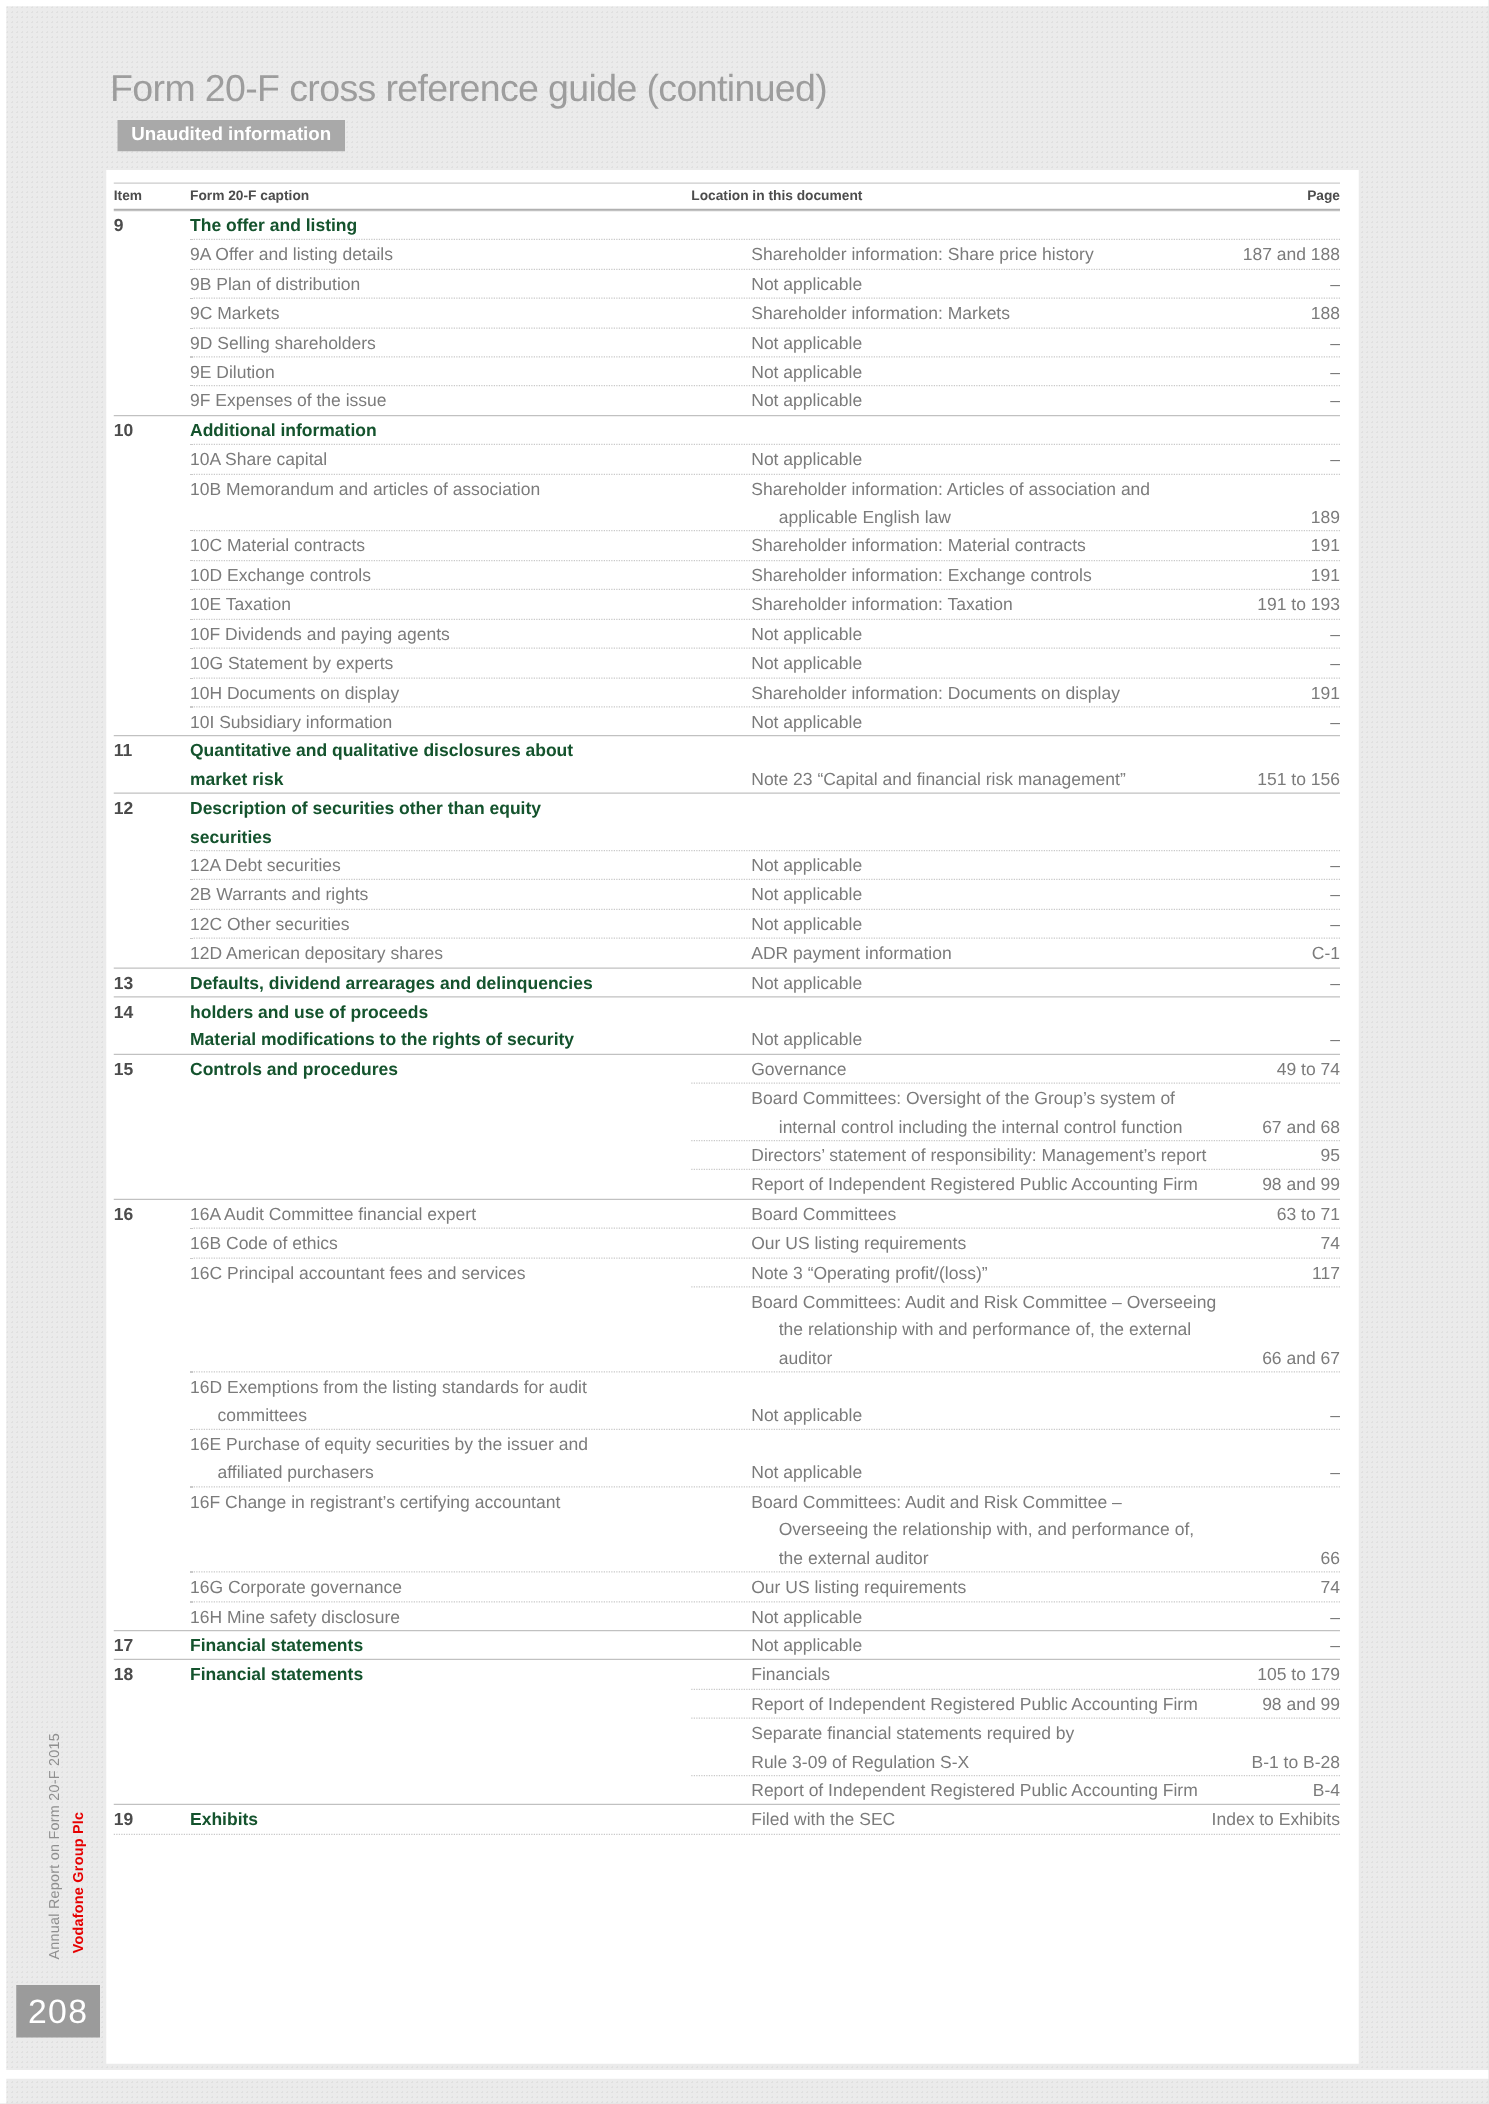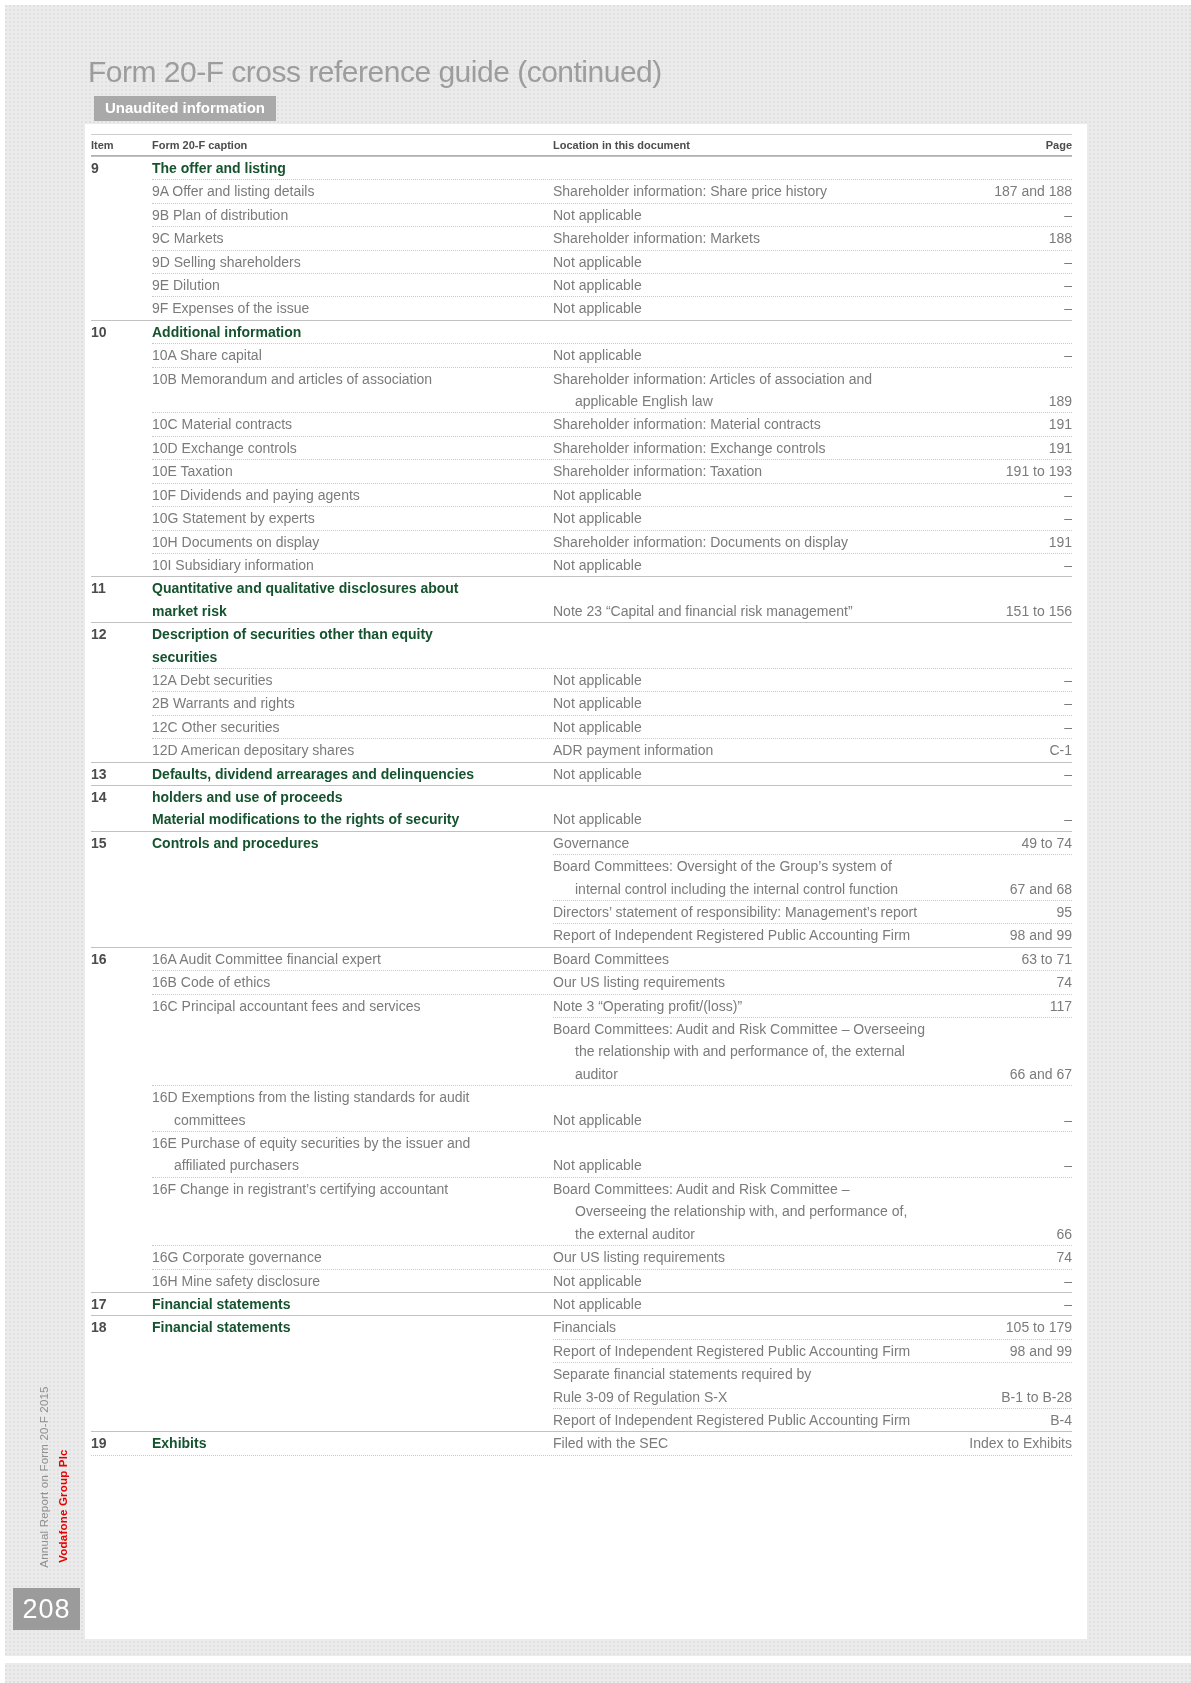--- a/index.html
+++ b/index.html
@@ -23,21 +23,21 @@
   }
   .badge{
     position:absolute;left:80px;top:96px;
     background:#a9a9a9;color:#ffffff;
     font-size:15px;font-weight:bold;
     padding:3px 11px 5px 11px;
     margin-left:14px;
   }
 
   .card{
-    position:absolute;left:85px;top:124px;
+    position:absolute;left:85px;top:136px;
     width:1002px;height:1515px;
     background:#ffffff;
     box-sizing:border-box;
     padding:10px 15px 0 6px;
   }
 
   .thead{
     display:grid;
     grid-template-columns:61px 401px minmax(0,1fr) auto;
     border-top:1px solid #cccccc;
@@ -47,21 +47,21 @@
   }
   .thead .h-page{text-align:right;}
 
   .row{
     display:grid;
     grid-template-columns:61px 401px minmax(0,1fr) auto;
   }
   .c-item{align-self:start;font-weight:bold;color:#4c4c4c;font-size:14px;line-height:22.4px;}
   .c-cap{align-self:start;color:#7b7b7b;font-size:14px;}
   .c-cap.bold{color:#14532d;font-weight:bold;}
-  .c-loc{align-self:end;color:#7b7b7b;font-size:14px;}
+  .c-loc{align-self:end;color:#7b7b7b;font-size:14px;margin-left:48px;}
   .c-page{align-self:end;text-align:right;color:#7b7b7b;font-size:14px;line-height:22.4px;white-space:nowrap;}
   .ln{line-height:22.4px;white-space:nowrap;}
   .ln.ind{padding-left:22px;}
 
   .sep{height:0;border-top:1px dotted #c9c9c9;}
   .sep.solid{border-top:1px solid #c1c1c1;margin-left:0;}
   .sep.dotted{margin-left:61px;}
   .sep.dotted-loc{margin-left:462px;}
   .sep.dotted-full{margin-left:0;}
 

